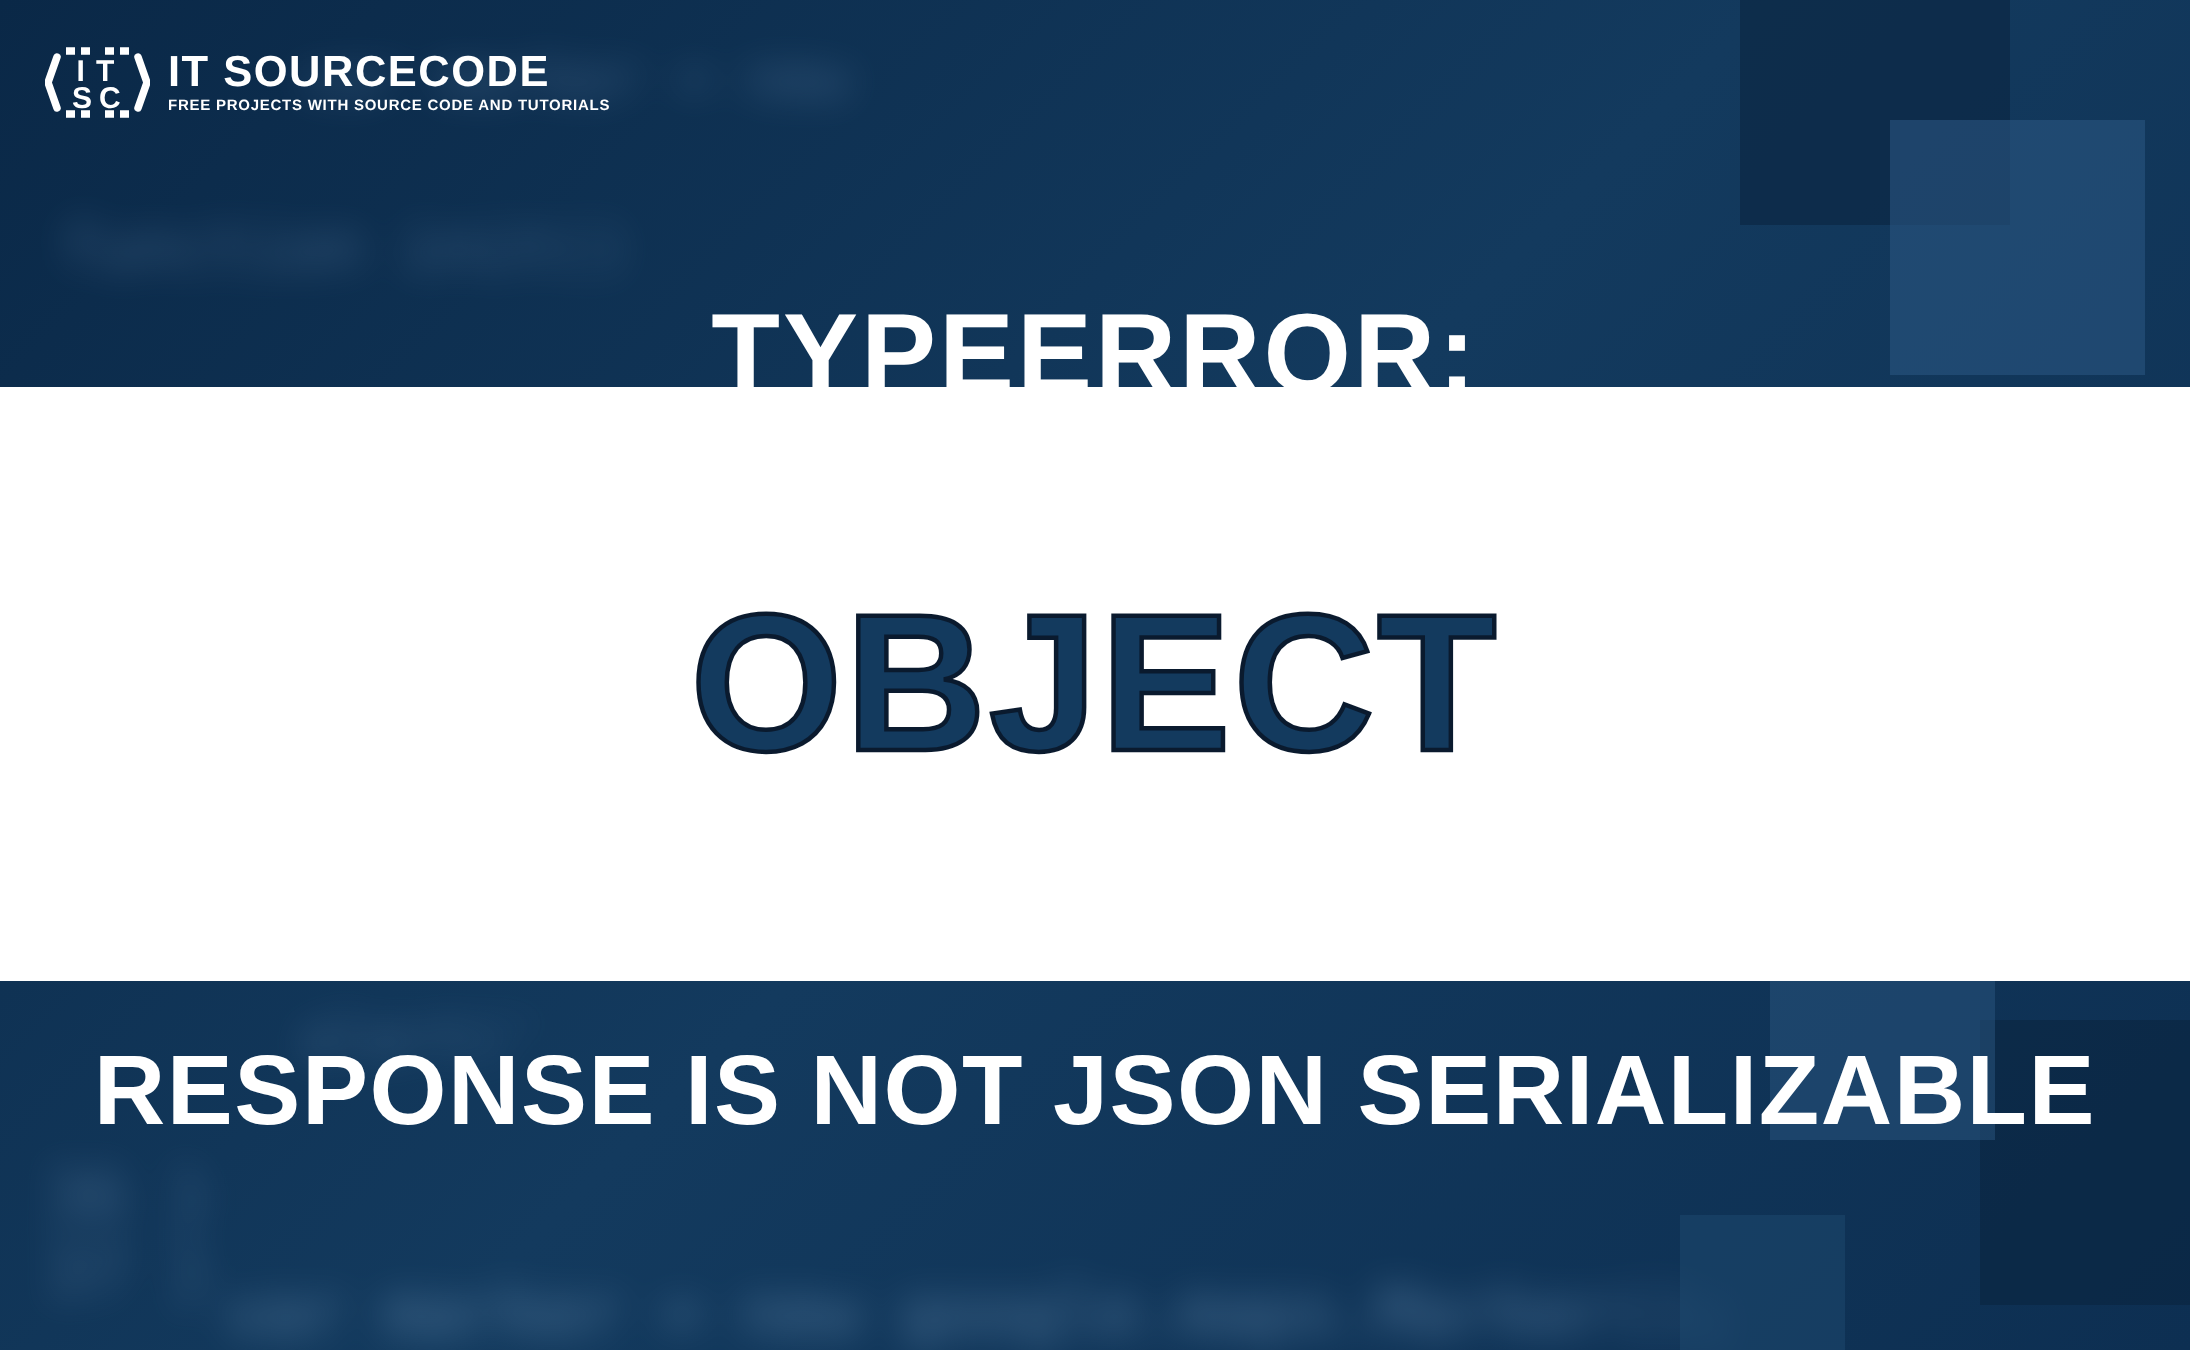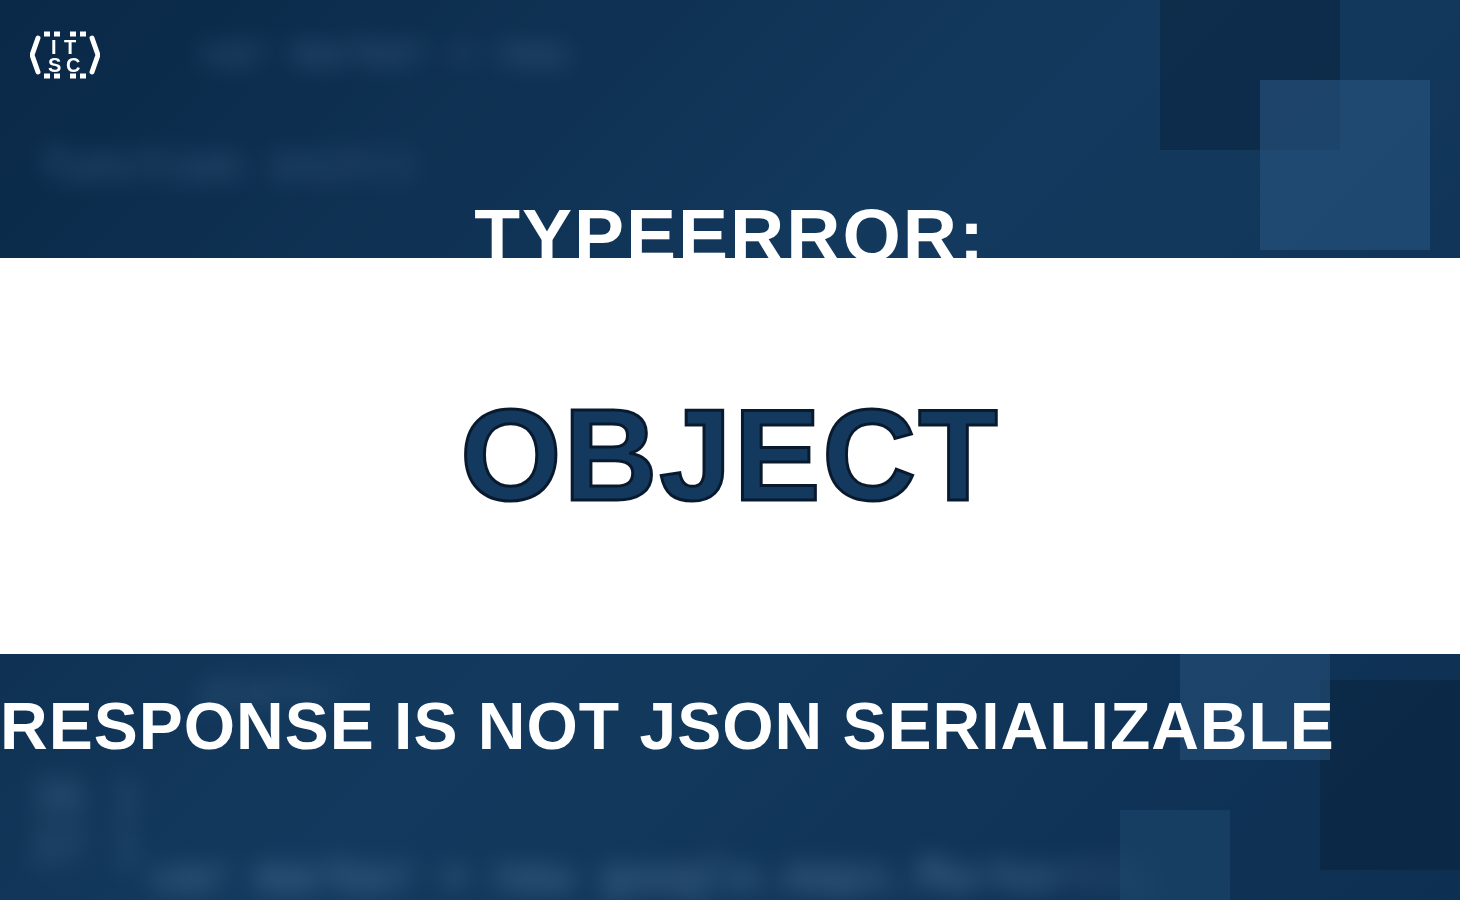--- a/index.html
+++ b/index.html
@@ -122,20 +122,21 @@
   line-height: 0.92;
   text-align: center;
   font-family: Arial Black, Arial, sans-serif;
 }
 
 .heading-bottom {
   position: absolute;
   top: 688px;
   left: 0;
   right: 0;
+  text-align: center;
   color: #fff;
   font-size: 66px;
   font-weight: 900;
   letter-spacing: 1px;
   z-index: 10;
 }
 </style>
 </head>
 <body>
 
@@ -163,20 +164,24 @@
       <line x1="14" y1="14" x2="30" y2="14" stroke="#fff" stroke-width="5" stroke-dasharray="6,4"></line>
       <line x1="40" y1="14" x2="56" y2="14" stroke="#fff" stroke-width="5" stroke-dasharray="6,4"></line>
       <line x1="14" y1="56" x2="30" y2="56" stroke="#fff" stroke-width="5" stroke-dasharray="6,4"></line>
       <line x1="40" y1="56" x2="56" y2="56" stroke="#fff" stroke-width="5" stroke-dasharray="6,4"></line>
       <text x="21" y="34" fill="#fff" font-size="20" font-weight="900" font-family="Arial">I</text>
       <text x="34" y="34" fill="#fff" font-size="20" font-weight="900" font-family="Arial">T</text>
       <text x="18" y="52" fill="#fff" font-size="20" font-weight="900" font-family="Arial">S</text>
       <text x="36" y="52" fill="#fff" font-size="20" font-weight="900" font-family="Arial">C</text>
     </svg>
   </div>
+  <div class="logo-text">
+    <div class="logo-title">IT SOURCECODE</div>
+    <div class="logo-subtitle">FREE PROJECTS WITH SOURCE CODE AND TUTORIALS</div>
+  </div>
 </div>
 
 <div class="heading-top">TYPEERROR:</div>
 
 <div class="white-band">
   <div class="main-text">OBJECT</div>
 </div>
 
 <div class="heading-bottom">RESPONSE IS NOT JSON SERIALIZABLE</div>
 

